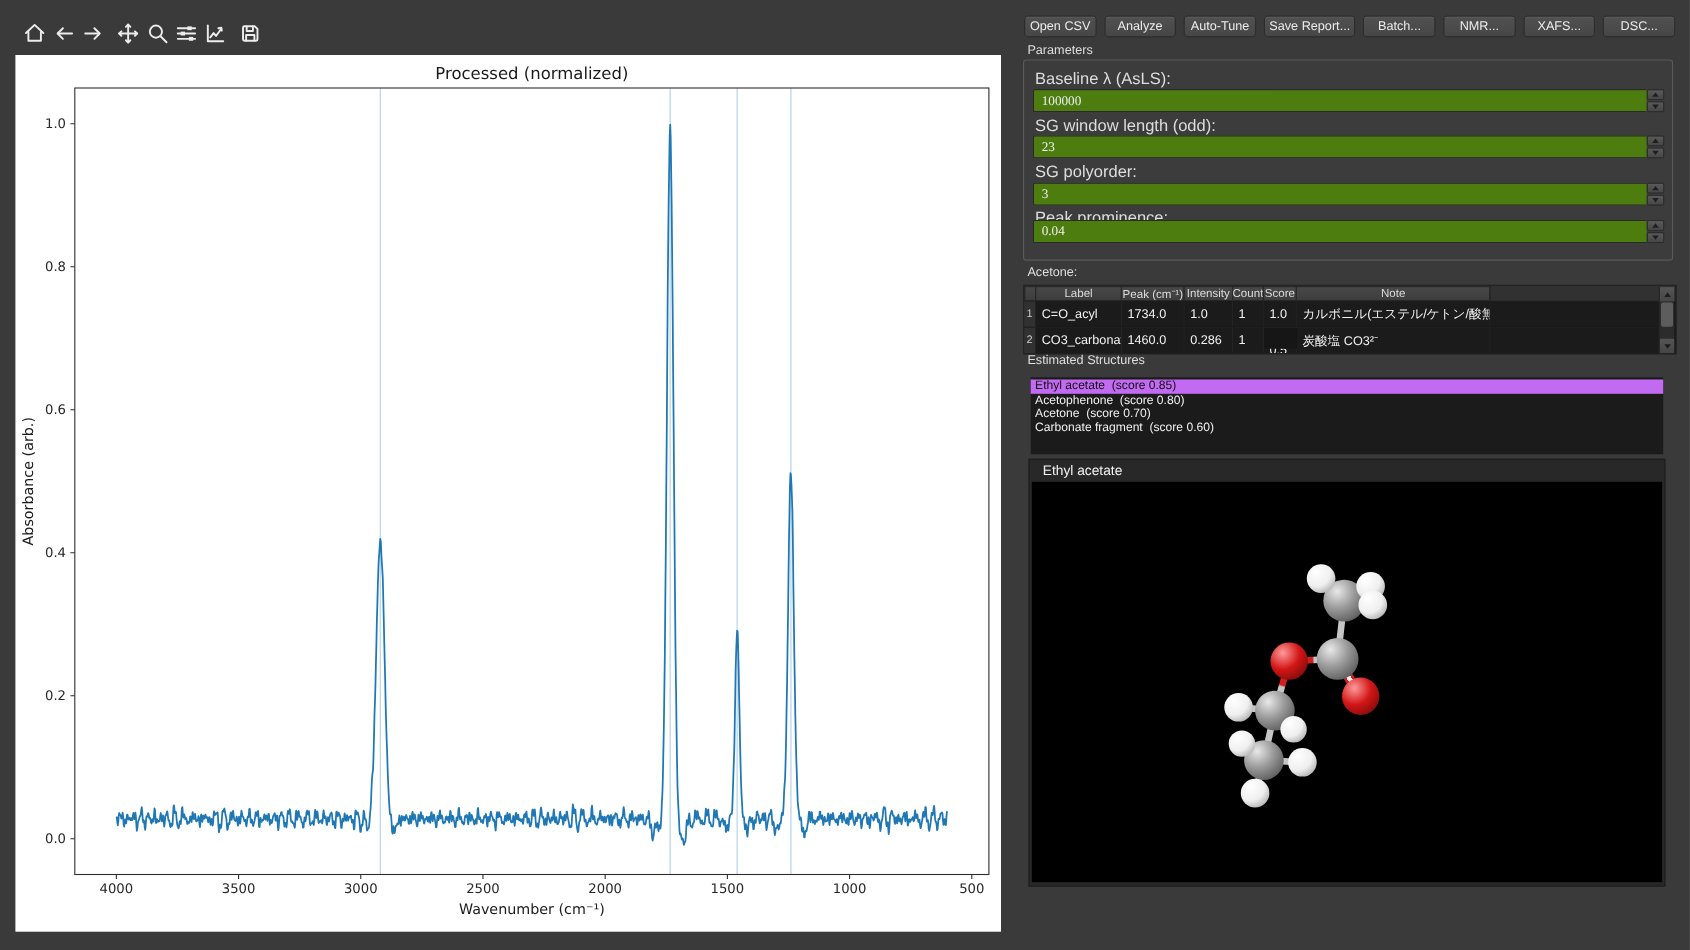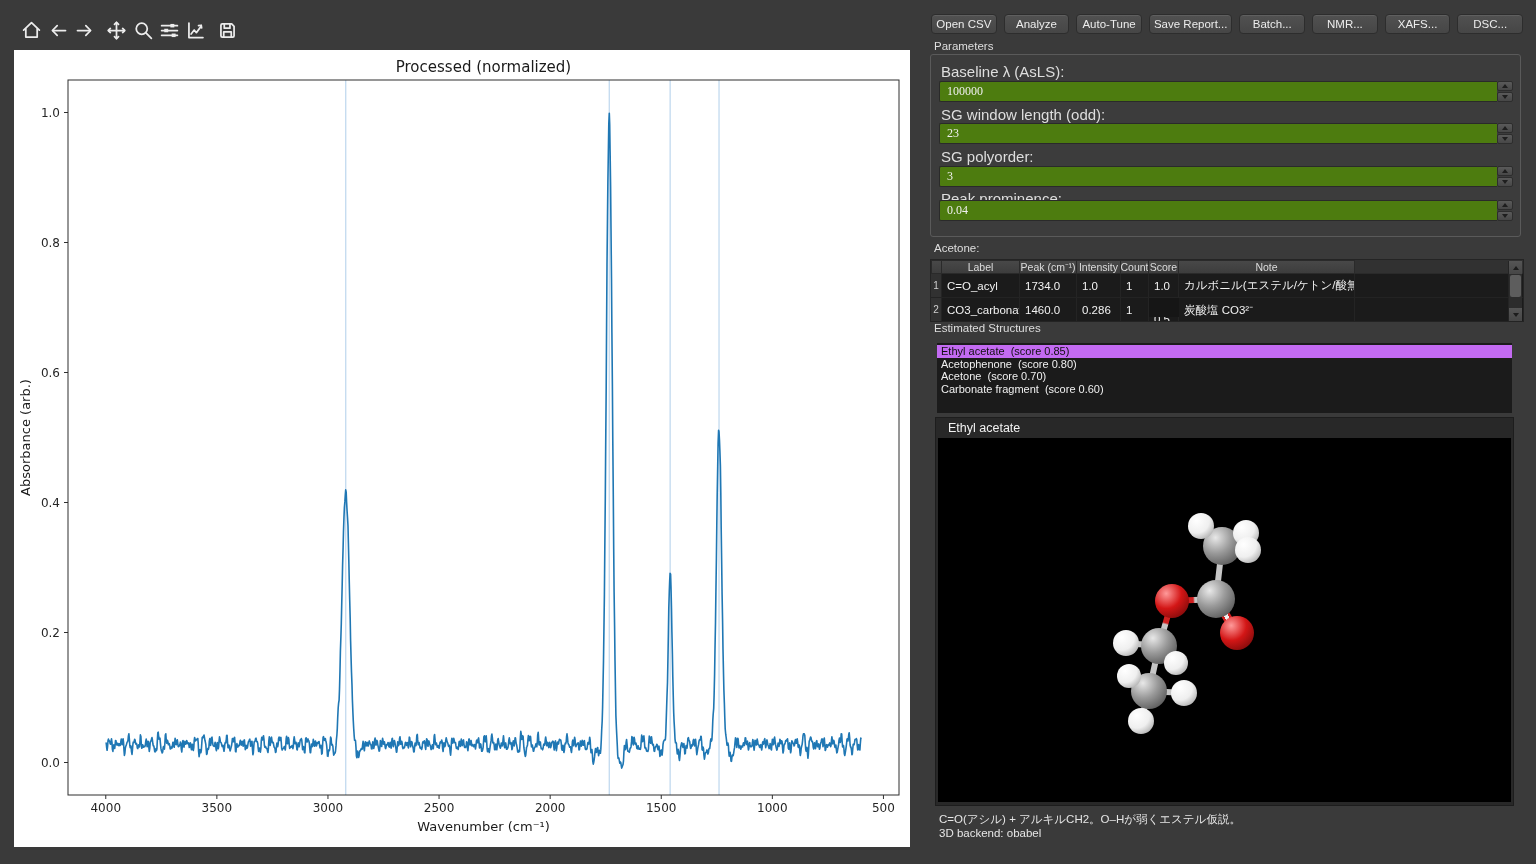--- a/index.html
+++ b/index.html
@@ -321,18 +321,14 @@
           <div class="atom" style="left: 203px; top: 190px; height: 36px; width: 36px; background: radial-gradient(circle at 33% 28%, rgb(232, 232, 232) 0%, rgb(154, 154, 154) 42%, rgb(61, 61, 61) 100%);"></div>
           <div class="atom" style="left: 175px; top: 192px; height: 26px; width: 26px; background: radial-gradient(circle at 33% 28%, rgb(255, 255, 255) 0%, rgb(239, 239, 239) 50%, rgb(143, 143, 143) 100%);"></div>
           <div class="atom" style="left: 226px; top: 213px; height: 24px; width: 24px; background: radial-gradient(circle at 33% 28%, rgb(255, 255, 255) 0%, rgb(239, 239, 239) 50%, rgb(143, 143, 143) 100%);"></div>
           <div class="atom" style="left: 193px; top: 235px; height: 36px; width: 36px; background: radial-gradient(circle at 33% 28%, rgb(232, 232, 232) 0%, rgb(154, 154, 154) 42%, rgb(61, 61, 61) 100%);"></div>
           <div class="atom" style="left: 179px; top: 226px; height: 24px; width: 24px; background: radial-gradient(circle at 33% 28%, rgb(255, 255, 255) 0%, rgb(239, 239, 239) 50%, rgb(143, 143, 143) 100%);"></div>
           <div class="atom" style="left: 233px; top: 242px; height: 26px; width: 26px; background: radial-gradient(circle at 33% 28%, rgb(255, 255, 255) 0%, rgb(239, 239, 239) 50%, rgb(143, 143, 143) 100%);"></div>
           <div class="atom" style="left: 190px; top: 270px; height: 26px; width: 26px; background: radial-gradient(circle at 33% 28%, rgb(255, 255, 255) 0%, rgb(239, 239, 239) 50%, rgb(143, 143, 143) 100%);"></div>
         </div>
     </div>
 
-    <div class="caption">
-      <div>C=O(アシル) + アルキルCH2。O–Hが弱くエステル仮説。</div>
-      <div>3D backend: obabel</div>
-    </div>
   </div>
 </div>
 
 </body></html>

